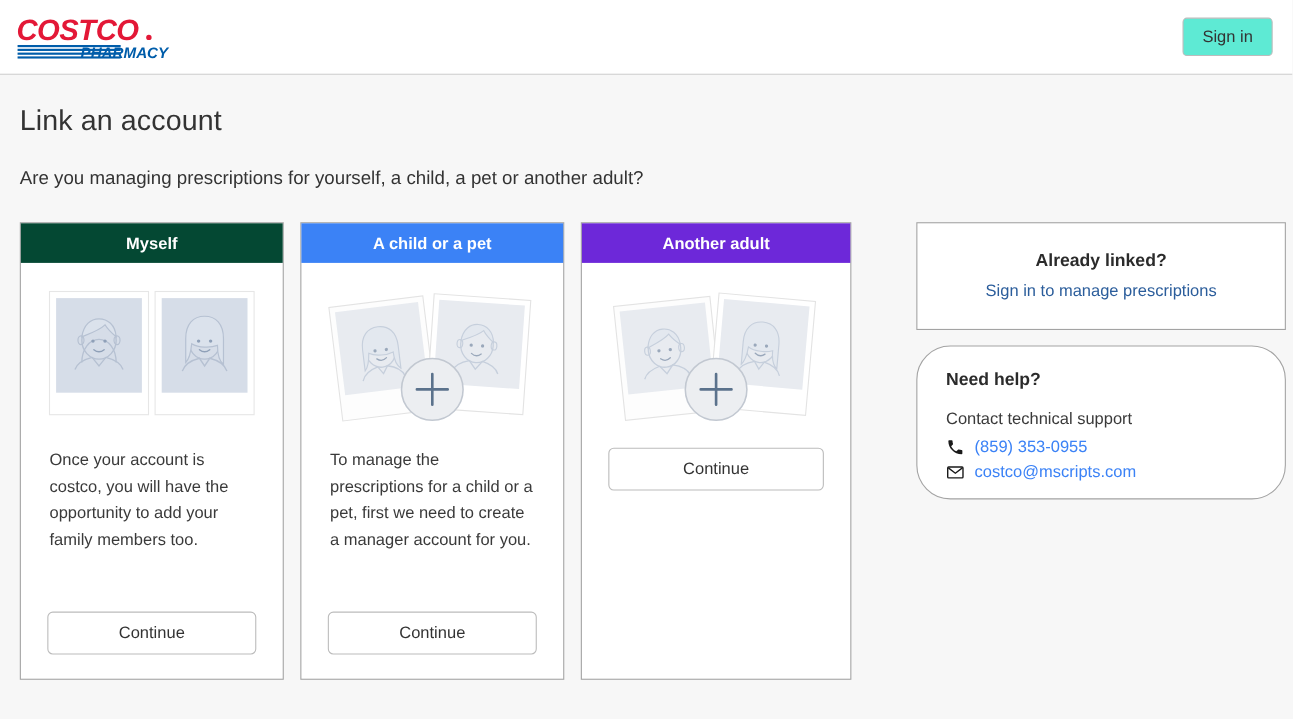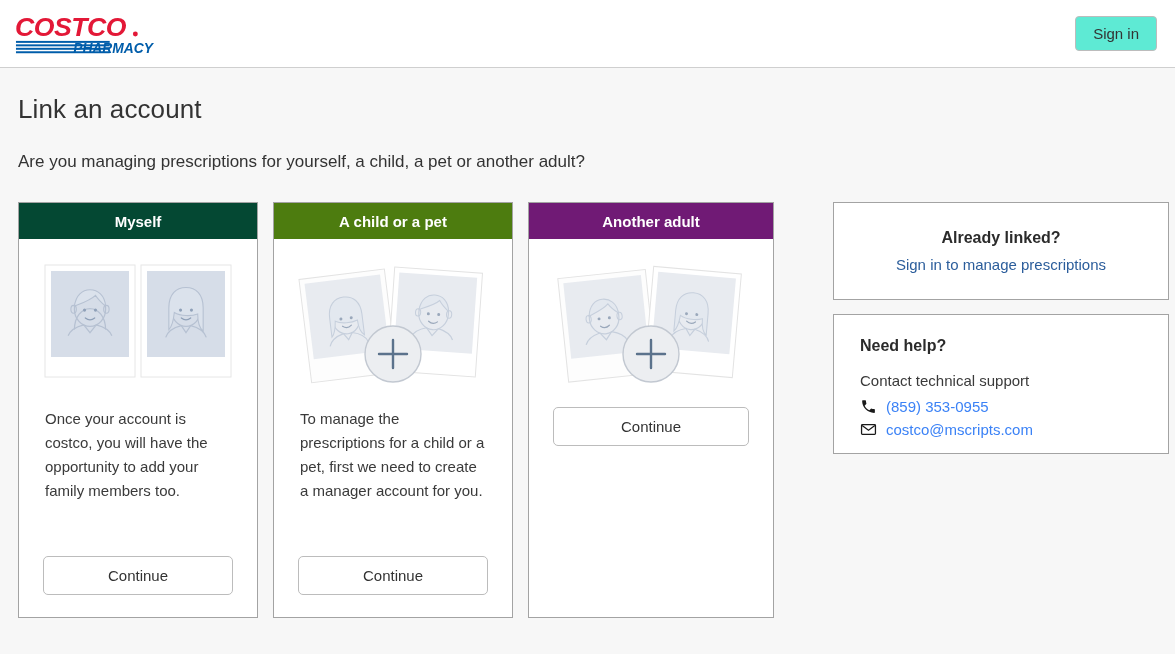--- a/index.html
+++ b/index.html
@@ -148,20 +148,21 @@
   }
   .panel-link {
     font-size: 15px;
     color: #2b5d9b;
     text-decoration: none;
     cursor: pointer;
   }
   .panel-help {
     height: 140px;
     padding: 22px 26px 0 26px;
+    border-radius: 31px;
   }
   .panel-help-title {
     font-size: 16px;
     font-weight: bold;
     color: #2b2b2b;
     margin: 0 0 17px 0;
   }
   .panel-help-line {
     font-size: 15px;
     color: #3a3a3a;
@@ -257,21 +258,21 @@
             </g>
         </svg>
       </div>
       <div class="card-text">Once your account is costco, you will have the opportunity to add your family members too.</div>
       <div class="card-foot">
         <button class="continue-btn">Continue</button>
       </div>
     </div>
 
     <div class="card">
-      <div class="card-head" style="background:#4d7c0f;">
+      <div class="card-head" style="background:#3b82f6;">
         <span>A child or a pet</span>
       </div>
       <div class="card-art">
         <svg width="196" height="126" viewBox="0 0 196 126">
           <defs>
             <g id="face-c1">
               <ellipse cx="50" cy="44" rx="19" ry="22" fill="none" stroke="#c6cfdc" stroke-width="1.6"></ellipse>
               <path d="M28 42 c0 -17 9 -26 22 -26 c13 0 22 9 22 26 l0 28 c-5 -4 -7 -11 -7 -21 c-8 3 -22 3 -30 -2 c-1 10 -3 17 -7 21 z" fill="#e3e8ef" stroke="#c6cfdc" stroke-width="1.4"></path>
               <circle cx="43" cy="45" r="2" fill="#9aa8bb"></circle>
               <circle cx="57" cy="45" r="2" fill="#9aa8bb"></circle>
@@ -310,21 +311,21 @@
           <path d="M98 80 L98 108 M84 94 L112 94" stroke="#5b728c" stroke-width="2.4" stroke-linecap="round"></path>
         </svg>
       </div>
       <div class="card-text">To manage the prescriptions for a child or a pet, first we need to create a manager account for you.</div>
       <div class="card-foot">
         <button class="continue-btn">Continue</button>
       </div>
     </div>
 
     <div class="card" style="width:246px;">
-      <div class="card-head" style="background:#701a75;">
+      <div class="card-head" style="background:#6d28d9;">
         <span>Another adult</span>
       </div>
       <div class="card-art">
         <svg width="196" height="126" viewBox="0 0 196 126">
           <defs>
             <g id="face-a1">
               <ellipse cx="50" cy="44" rx="20" ry="22" fill="none" stroke="#c6cfdc" stroke-width="1.6"></ellipse>
               <path d="M30 40 c2 -14 10 -21 20 -21 c10 0 19 7 20 21 c-6 -5 -10 -9 -13 -14 c-6 6 -17 10 -27 14 z" fill="#e3e8ef" stroke="#c6cfdc" stroke-width="1.4"></path>
               <circle cx="43" cy="45" r="2" fill="#9aa8bb"></circle>
               <circle cx="57" cy="45" r="2" fill="#9aa8bb"></circle>

